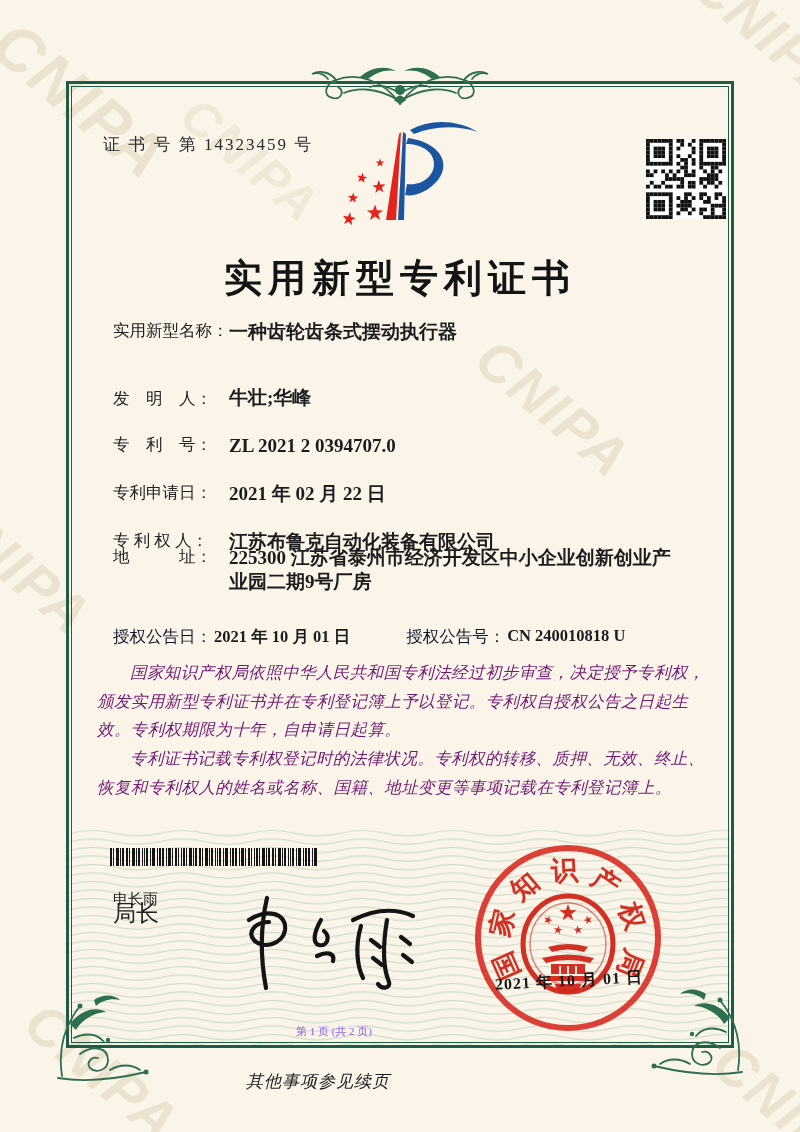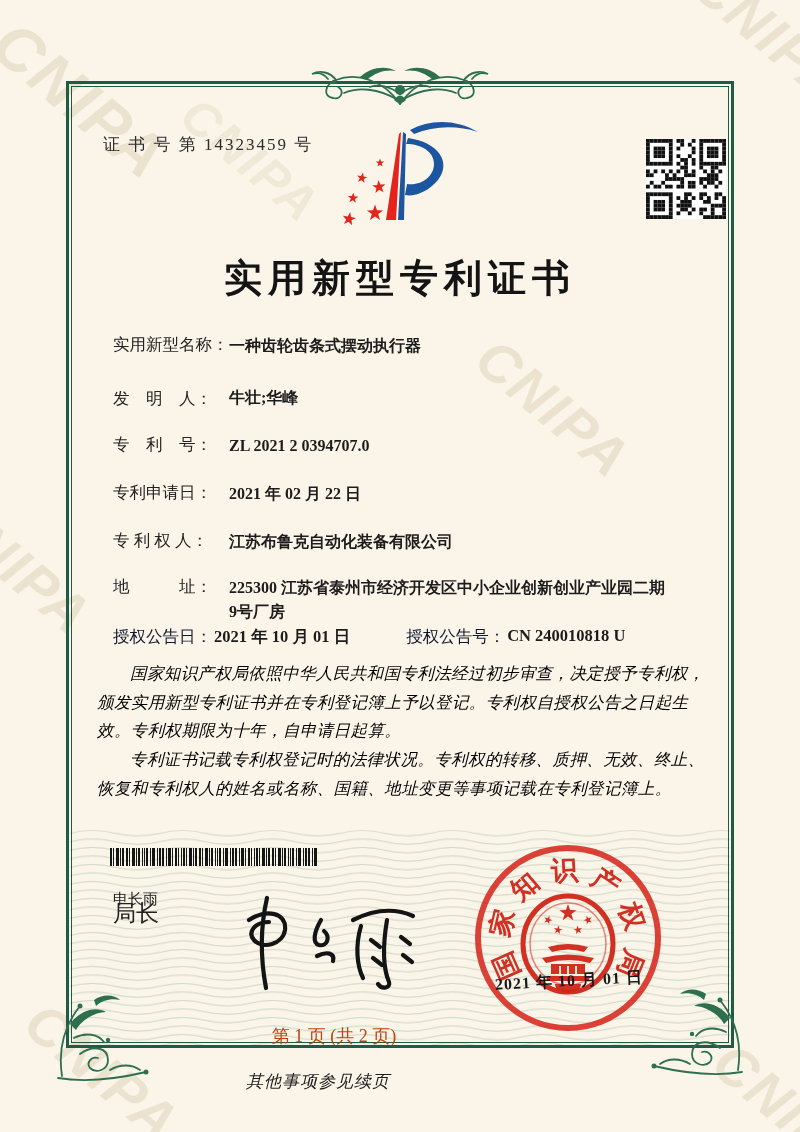--- a/index.html
+++ b/index.html
@@ -22,49 +22,49 @@
 
   .certno{position:absolute;left:103px;top:133px;font-size:17px;color:#2c2c2c;letter-spacing:2px;z-index:2;}
   .logo{position:absolute;left:330px;top:114px;z-index:2;}
   .qr{position:absolute;left:646px;top:139px;z-index:2;}
 
   .title{position:absolute;left:0;top:241px;width:800px;text-align:center;
          font-size:38px;font-weight:700;letter-spacing:6px;color:#141414;z-index:2;margin-top:12px;}
 
   .frow{position:absolute;left:113px;display:flex;z-index:2;}
   .flabel{width:116px;flex:0 0 116px;font-size:16.5px;color:#222;white-space:nowrap;}
-  .fvalue{width:442px;font-size:16px;font-weight:600;color:#1c1c1c;line-height:24px;}
+  .fvalue{width:442px;font-size:19px;font-weight:600;color:#1c1c1c;line-height:24px;}
 
   .grant{position:absolute;left:113px;top:626px;width:600px;display:flex;font-size:16.5px;z-index:2;}
   .grant .glabel{color:#0f172a;}
   .grant .gvalue{font-weight:600;color:#1c1c1c;margin-left:2px;}
   .grant .pair2{margin-left:56px;display:flex;justify-content:space-between;}
 
   .body-text{position:absolute;left:97px;top:660px;width:618px;z-index:2;
-             font-size:16.5px;line-height:1.74;font-style:italic;color:#000000;letter-spacing:.4px;}
+             font-size:16.5px;line-height:1.74;font-style:italic;color:#701a75;letter-spacing:.4px;font-family:Liberation Mono, monospace;}
   .body-text p{margin:0;text-indent:2em;}
 
   .barcode{position:absolute;left:110px;top:848px;z-index:2;}
 
   .sig-title{position:absolute;left:113px;top:898px;font-size:23px;color:#222;z-index:2;
              font-family:"Liberation Sans","DejaVu Sans",sans-serif;}
   .sig-name{position:absolute;left:113px;top:890px;font-size:15px;color:#222;z-index:2;
             font-family:"Liberation Sans","DejaVu Sans",sans-serif;}
   .sig-script{position:absolute;left:233px;top:880px;z-index:2;}
 
   .seal{position:absolute;left:475px;top:845px;width:186px;height:186px;border-radius:50%;
         border:6px solid rgba(214,40,28,.88);box-sizing:border-box;z-index:4;}
   .seal-char{position:absolute;left:50%;top:50%;font-size:27px;font-weight:700;
              color:rgba(209,37,25,.95);line-height:1;}
   .emblem{position:absolute;left:50%;top:50%;transform:translate(-50%,-50%);margin-top:4px;}
   .seal-date{position:absolute;left:478px;top:971px;width:182px;text-align:center;z-index:5;
              font-size:16px;font-weight:600;color:#191919;letter-spacing:1px;transform:rotate(-3deg);}
 
   .page-footer{position:absolute;left:0;top:1024px;width:668px;text-align:center;
-               font-size:18px;color:#c2410c;z-index:2;}
+               font-size:11px;color:#8b5cf6;z-index:2;}
   .cont-note{position:absolute;left:0;top:1070px;width:636px;text-align:center;
              font-size:17px;font-style:italic;color:#1d1d1d;z-index:2;letter-spacing:1px;}
 </style>
 </head>
 <body>
 
 <div id="page">
 
   <div class="wm" style="left:80px;top:100px;font-size:64px;">CNIPA</div>
   <div class="wm" style="left:770px;top:34px;">CNIPA</div>
@@ -517,37 +517,37 @@
       <span class="seal-char" style="transform: translate(-50%, -50%) rotate(-3deg) translateY(-67px);">识</span>
       <span class="seal-char" style="transform: translate(-50%, -50%) rotate(34deg) translateY(-67px);">产</span>
       <span class="seal-char" style="transform: translate(-50%, -50%) rotate(71deg) translateY(-67px);">权</span>
       <span class="seal-char" style="transform: translate(-50%, -50%) rotate(112deg) translateY(-67px);">局</span>
     </div>
   <div class="seal-date">2021 年 10 月 01 日</div>
 
   <div class="page-footer">第 1 页 (共 2 页)</div>
   <div class="cont-note">其他事项参见续页</div>
 
-<div class="frow" style="top: 334px; justify-content: space-between;">
+<div class="frow" style="top: 320px; justify-content: space-between;">
       <span class="flabel">实用新型名称：</span>
       <span class="fvalue">一种齿轮齿条式摆动执行器</span>
     </div>
     <div class="frow" style="top: 386px; align-items: flex-end;">
       <span class="flabel">发　明　人：</span>
       <span class="fvalue">牛壮;华峰</span>
     </div>
     <div class="frow" style="top: 434px;">
       <span class="flabel">专　利　号：</span>
       <span class="fvalue">ZL 2021 2 0394707.0</span>
     </div>
     <div class="frow" style="top: 482px;">
       <span class="flabel">专利申请日：</span>
       <span class="fvalue">2021 年 02 月 22 日</span>
     </div>
     <div class="frow" style="top: 530px;">
       <span class="flabel">专 利 权 人：</span>
       <span class="fvalue">江苏布鲁克自动化装备有限公司</span>
     </div>
-    <div class="frow" style="top: 576px; justify-content: space-between;">
+    <div class="frow" style="top: 546px; justify-content: space-between;">
       <span class="flabel">地　　　址：</span>
       <span class="fvalue">225300 江苏省泰州市经济开发区中小企业创新创业产业园二期9号厂房</span>
     </div>
   </div>
 
 </body></html>

